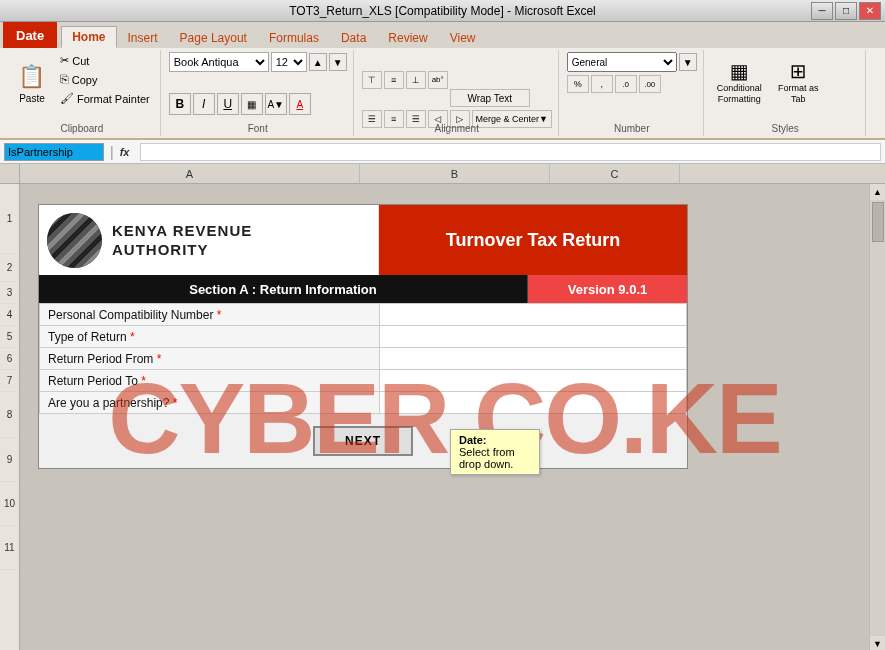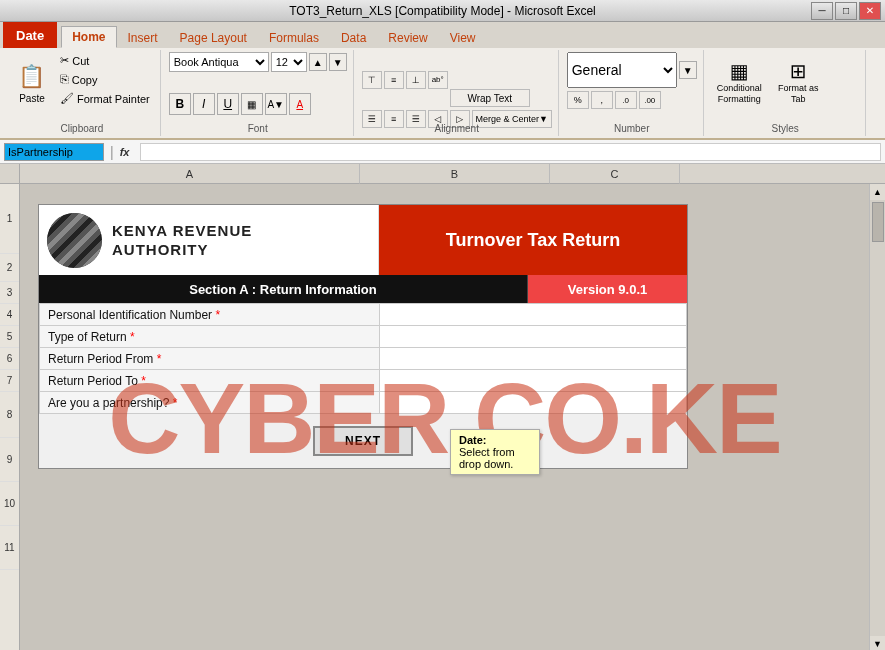--- a/index.html
+++ b/index.html
@@ -513,21 +513,21 @@
             <span>Merge &amp; Center</span> ▼
           </div>
         </div>
       </div>
       <div class="ribbon-group-label">Alignment</div>
     </div>
 
     <div class="ribbon-group number-group">
       <div style="display:flex; flex-direction:column; gap:3px; padding-bottom:14px;">
         <div style="display:flex; align-items:center; gap:2px;">
-          <select style="height:36px; font-size:14px; width:110px;">
+          <select style="height:20px; font-size:10px; width:110px;">
             <option>General</option>
           </select>
           <div class="font-btn">▼</div>
         </div>
         <div style="display:flex; gap:2px;">
           <div class="small-icon-btn" style="width:22px;">%</div>
           <div class="small-icon-btn" style="width:22px;">,</div>
           <div class="small-icon-btn" style="width:22px; font-size:8px;">.0</div>
           <div class="small-icon-btn" style="width:22px; font-size:8px;">.00</div>
         </div>
@@ -606,21 +606,21 @@
 
         <div class="section-header">
           <div class="section-title">Section A : Return Information</div>
           <div class="version-box">Version 9.0.1</div>
         </div>
 
         <table class="form-table">
           <tbody>
               <tr>
             <td class="label-cell">
-              <span>Personal Identification Number</span>
+              <span>Personal Compatibility Number</span>
               <span class="required"> *</span>
             </td>
             <td class="input-cell" colspan="2"><input type="text" style="width: 100%; border: none; outline: none; font-size: 12px;"></td>
           </tr>
           <tr>
             <td class="label-cell">
               <span>Type of Return</span>
               <span class="required"> *</span>
             </td>
             <td class="input-cell" colspan="2"><input type="text" style="width: 100%; border: none; outline: none; font-size: 12px;"></td>

